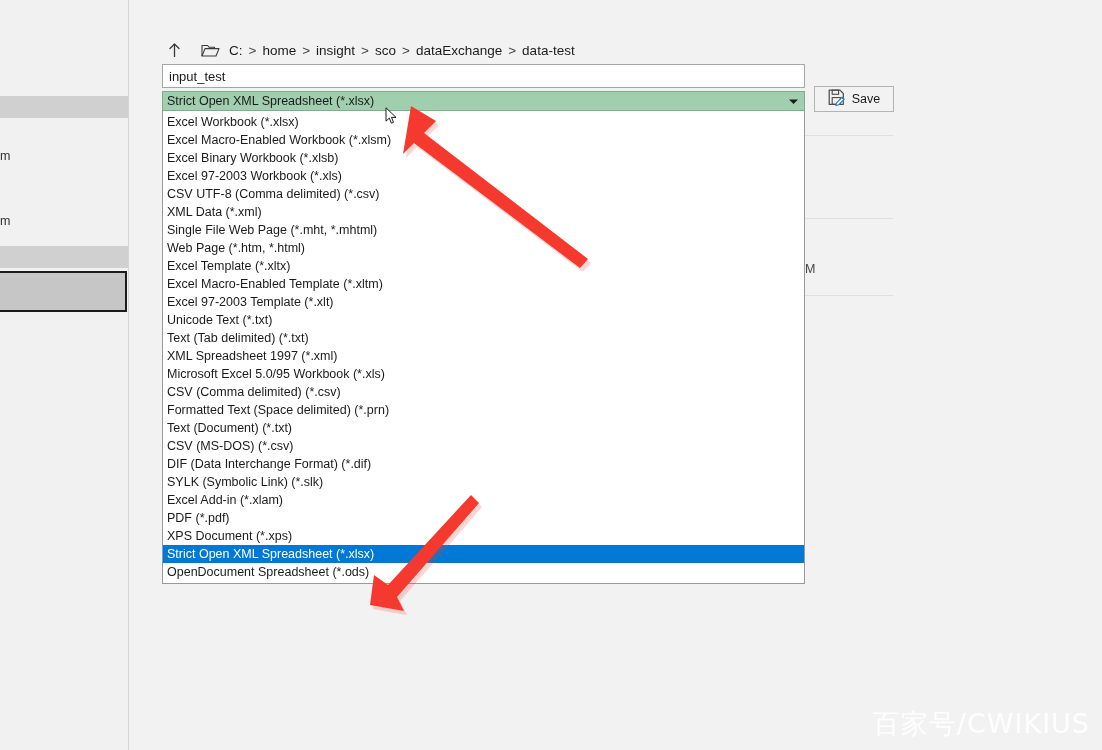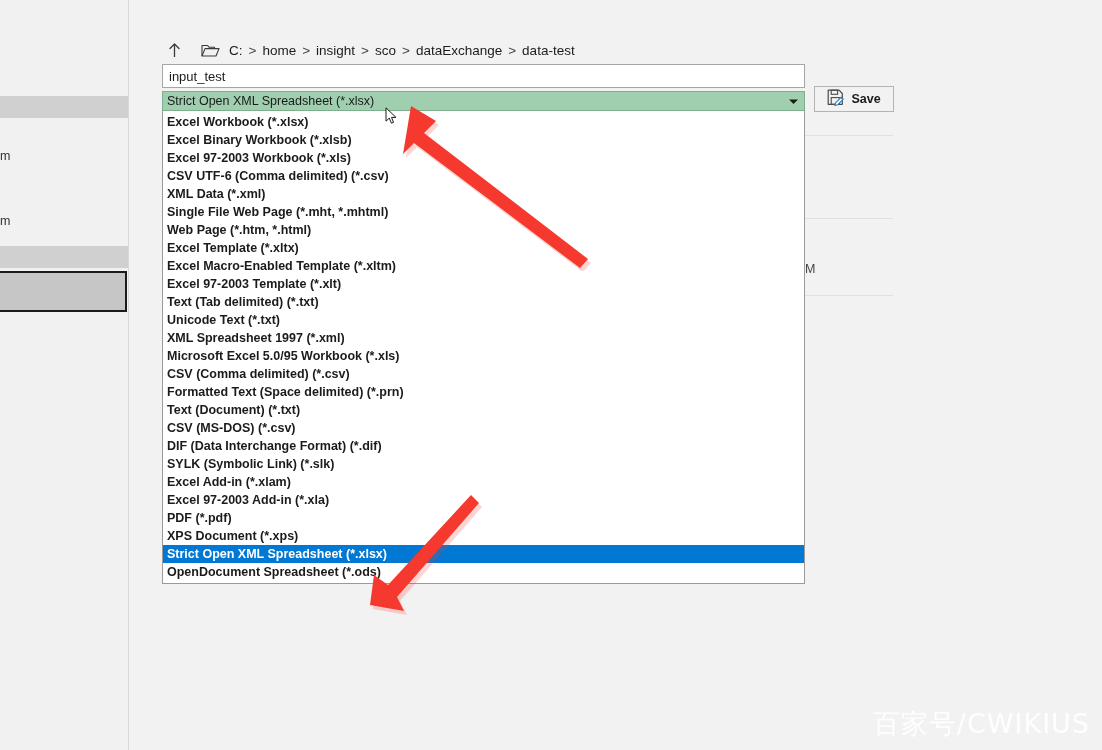--- a/index.html
+++ b/index.html
@@ -176,21 +176,20 @@
     padding: 2px 0 2px 0;
   }
   .list-item {
     height: 18px;
     line-height: 18px;
     font-size: 12.5px;
     color: #1b1b1b;
     padding-left: 4px;
     white-space: nowrap;
     cursor: default;
-    font-weight: bold;
   }
   .list-item.selected {
     background: #0078d4;
     color: #ffffff;
   }
 
   
   #save-button {
     position: absolute;
     left: 653px; top: 86px;
@@ -200,21 +199,20 @@
     border: 1px solid #b3b3b3;
     display: flex;
     align-items: center;
     justify-content: center;
     gap: 7px;
     cursor: default;
   }
   #save-button-label {
     font-size: 12.5px;
     color: #1b1b1b;
-    font-weight: bold;
   }
 
   
   #mouse-cursor {
     position: absolute;
     left: 385px; top: 107px;
     pointer-events: none;
   }
 
   
@@ -291,41 +289,41 @@
     <span id="filetype-combo-label">Strict Open XML Spreadsheet (*.xlsx)</span>
     <span id="combo-chevron">
       <svg width="11" height="7" viewBox="0 0 11 7">
         <path d="M1 1.5 L5.5 6 L10 1.5 Z" fill="#1b1b1b"></path>
       </svg>
     </span>
   </div>
 
   <div id="filetype-list">
       <div class="list-item">Excel Workbook (*.xlsx)</div>
+      <div class="list-item">Excel Macro-Enabled Workbook (*.xlsm)</div>
       <div class="list-item">Excel Binary Workbook (*.xlsb)</div>
       <div class="list-item">Excel 97-2003 Workbook (*.xls)</div>
-      <div class="list-item">CSV UTF-6 (Comma delimited) (*.csv)</div>
+      <div class="list-item">CSV UTF-8 (Comma delimited) (*.csv)</div>
       <div class="list-item">XML Data (*.xml)</div>
       <div class="list-item">Single File Web Page (*.mht, *.mhtml)</div>
       <div class="list-item">Web Page (*.htm, *.html)</div>
       <div class="list-item">Excel Template (*.xltx)</div>
       <div class="list-item">Excel Macro-Enabled Template (*.xltm)</div>
       <div class="list-item">Excel 97-2003 Template (*.xlt)</div>
+      <div class="list-item">Unicode Text (*.txt)</div>
       <div class="list-item">Text (Tab delimited) (*.txt)</div>
-      <div class="list-item">Unicode Text (*.txt)</div>
       <div class="list-item">XML Spreadsheet 1997 (*.xml)</div>
       <div class="list-item">Microsoft Excel 5.0/95 Workbook (*.xls)</div>
       <div class="list-item">CSV (Comma delimited) (*.csv)</div>
       <div class="list-item">Formatted Text (Space delimited) (*.prn)</div>
       <div class="list-item">Text (Document) (*.txt)</div>
       <div class="list-item">CSV (MS-DOS) (*.csv)</div>
       <div class="list-item">DIF (Data Interchange Format) (*.dif)</div>
       <div class="list-item">SYLK (Symbolic Link) (*.slk)</div>
       <div class="list-item">Excel Add-in (*.xlam)</div>
-      <div class="list-item">Excel 97-2003 Add-in (*.xla)</div>
       <div class="list-item">PDF (*.pdf)</div>
       <div class="list-item">XPS Document (*.xps)</div>
       <div class="list-item selected">Strict Open XML Spreadsheet (*.xlsx)</div>
       <div class="list-item">OpenDocument Spreadsheet (*.ods)</div>
     </div>
 
   <div id="save-button">
     <span>
       <svg width="17" height="17" viewBox="0 0 17 17">
         <path d="M1.2 1.2 L12 1.2 L15.3 4.5 L15.3 15.3 L1.2 15.3 Z" fill="none" stroke="#4a4a4a" stroke-width="1.2" stroke-linejoin="round"></path>

